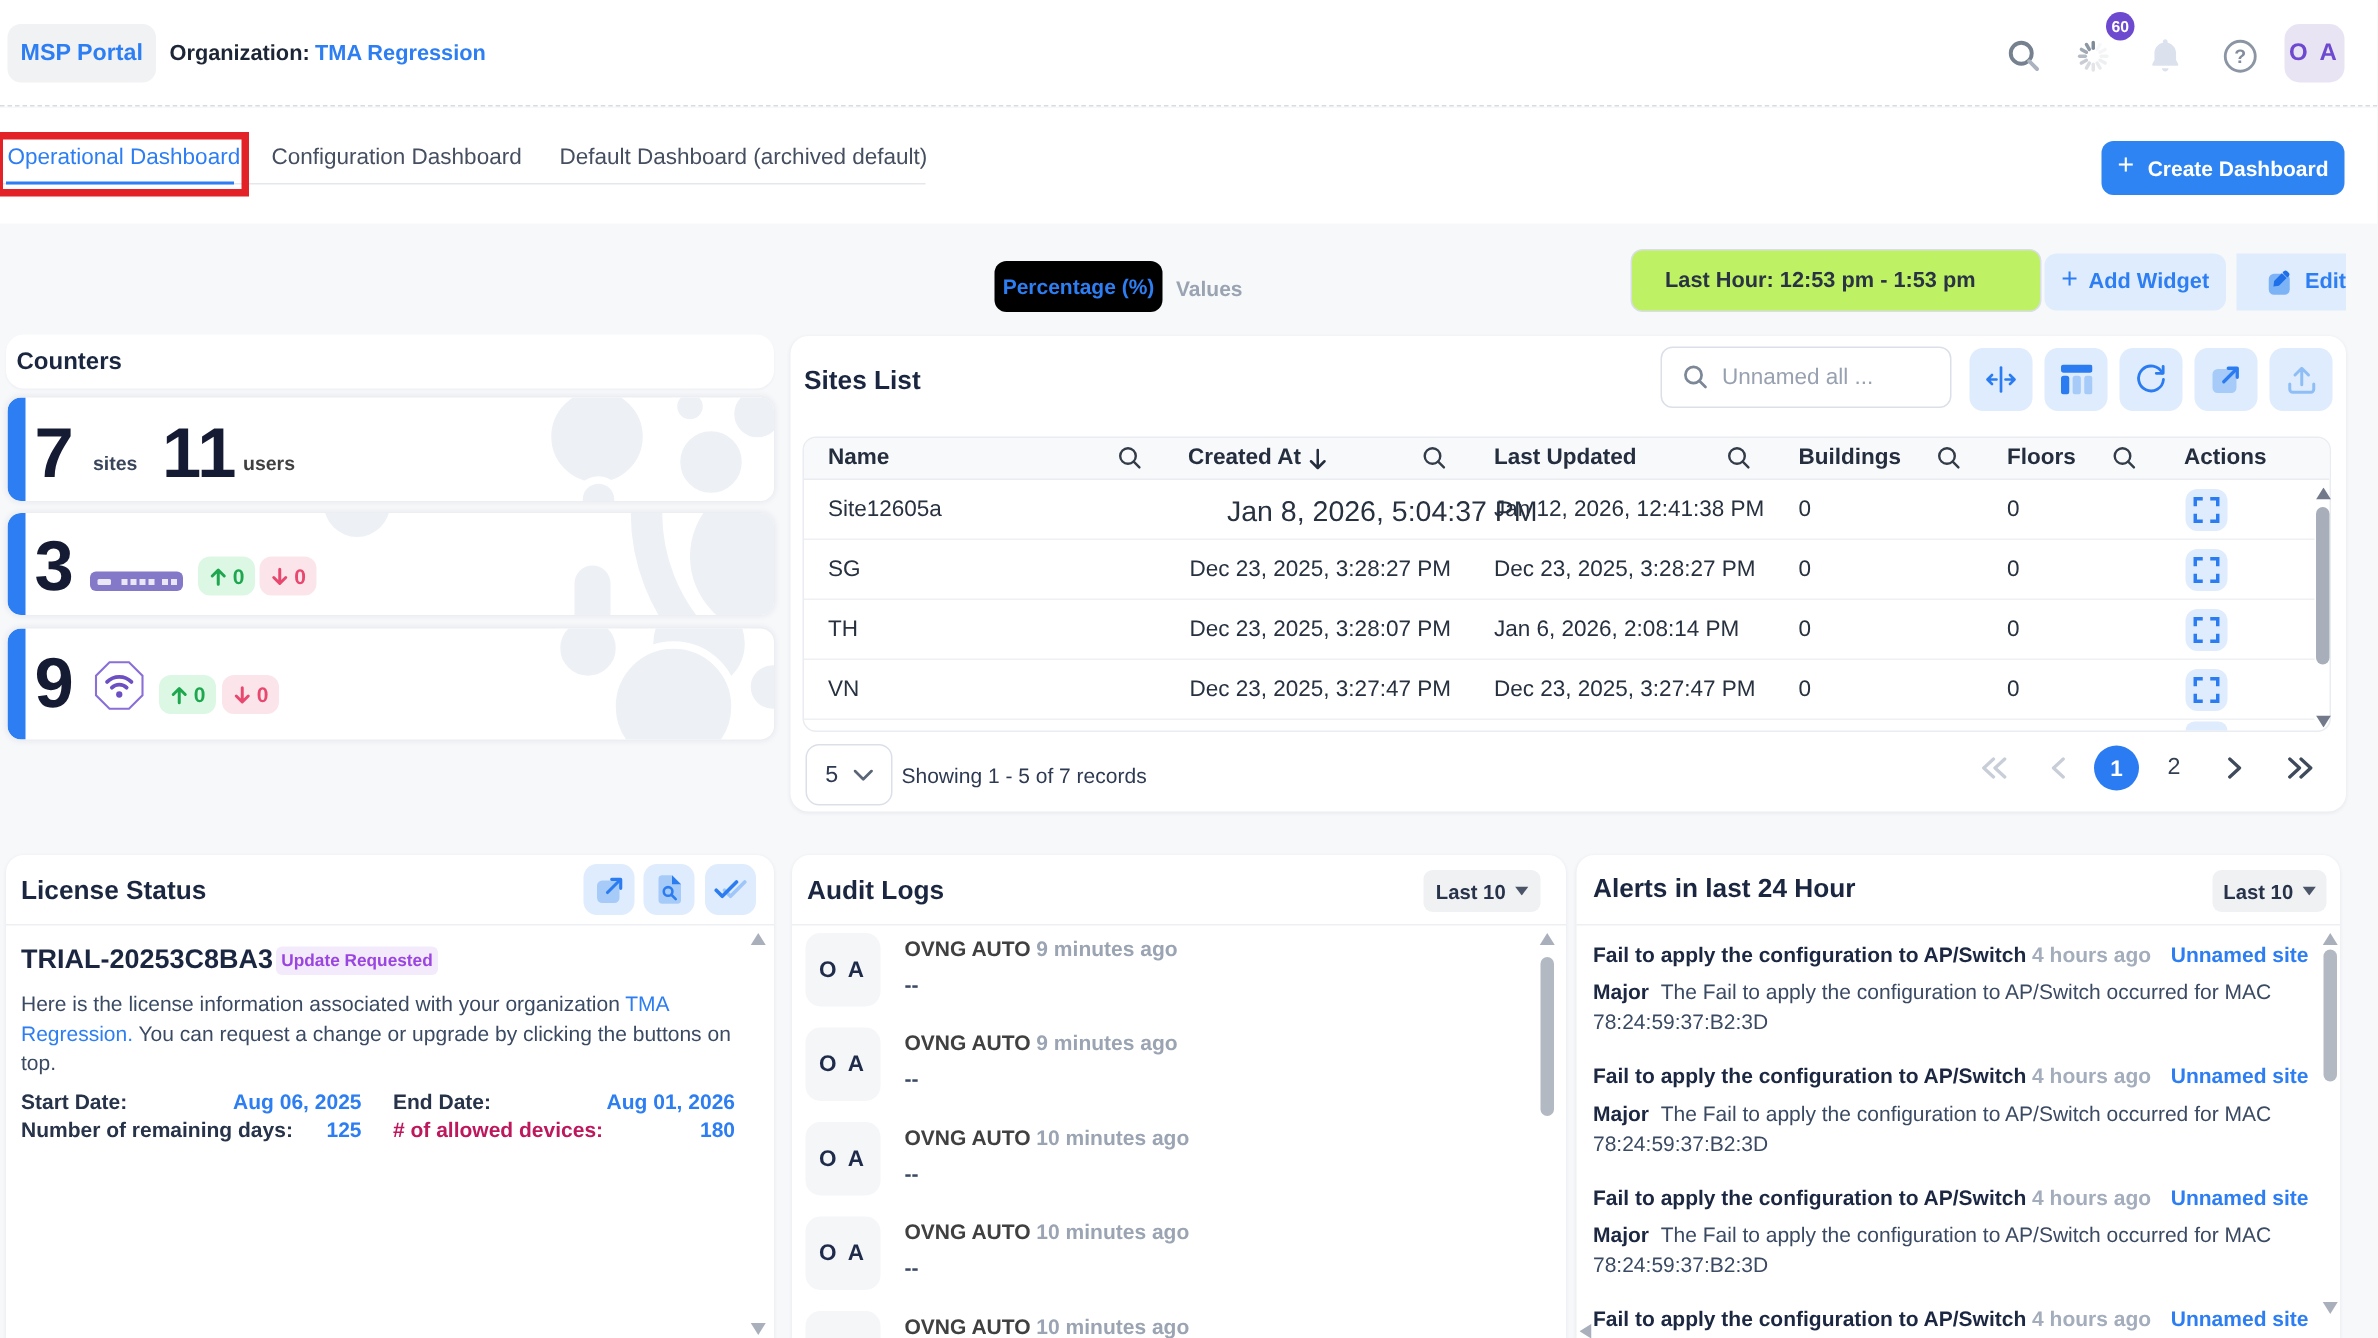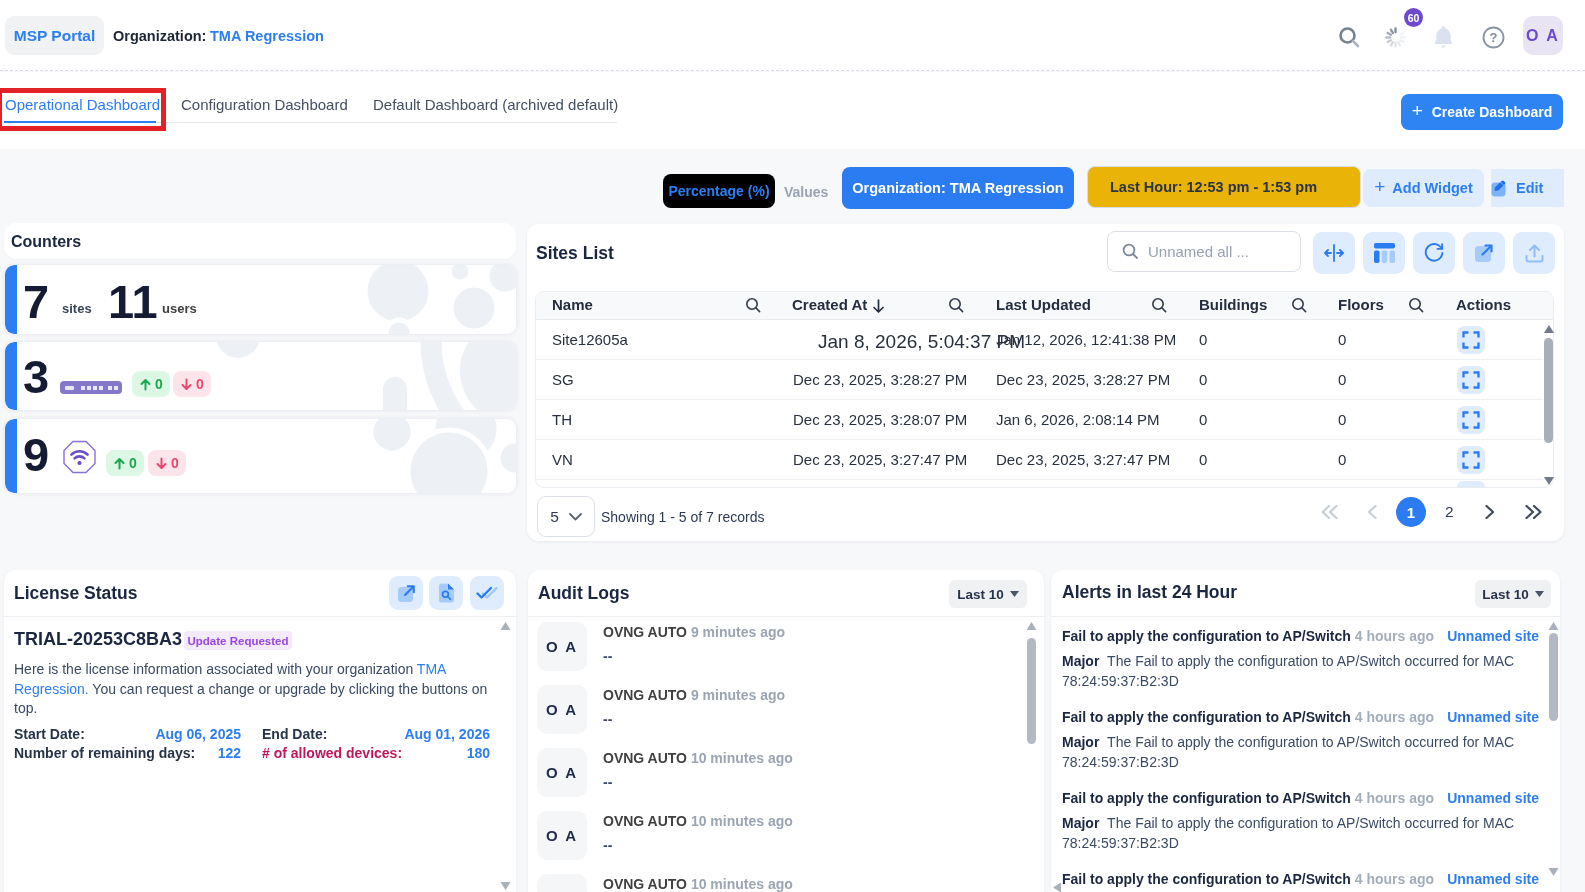--- a/index.html
+++ b/index.html
@@ -89,31 +89,28 @@
 <div class="abs" style="left:-3px;top:88px;width:169px;height:43px;border:5px solid #e32228"></div>
 <div class="abs" style="left:1401px;top:94px;width:162px;height:36px;background:#2e84f2;border-radius:8px;display:flex;align-items:center;justify-content:center;gap:9px">
       <span style="color:#fff;font-size:19px;font-weight:normal;margin-top:-2px">+</span>
       <span style="color:#fff;font-size:14px;font-weight:bold">Create Dashboard</span>
     </div>
 
 <div class="abs" style="left:663px;top:174px;width:112px;height:34px;background:#000000;border-radius:8px;display:flex;align-items:center;justify-content:center">
       <span class="b blue" style="font-size:14px">Percentage (%)</span>
     </div>
 <div class="abs b" style="left:784px;top:184px;font-size:14px;color:#99a3b2">Values</div>
-<div class="abs" style="left:842px;top:167px;width:232px;height:42px;background:#2b7cf2;border-radius:8px;display:flex;align-items:center;justify-content:center">
-      <span class="b" style="color:#fff;font-size:14.5px">Organization: TMA Regression</span>
-    </div>
-<div class="abs" style="left:1087px;top:166px;width:274px;height:42px;background:#eab308;border:1px solid #d8dde6;border-radius:8px;display:flex;align-items:center">
+<div class="abs" style="left:1087px;top:166px;width:274px;height:42px;background:#bef264;border:1px solid #d8dde6;border-radius:8px;display:flex;align-items:center">
       <span class="b" style="font-size:14.5px;color:#2a3344;margin-left:22px">Last Hour: 12:53 pm - 1:53 pm</span>
     </div>
 <div class="abs" style="left:1363px;top:169px;width:121px;height:38px;background:#dfecfd;border-radius:8px;display:flex;align-items:center;justify-content:center;gap:7px">
       <span style="color:#2d7ef2;font-size:19px;margin-top:-2px">+</span>
       <span class="b blue" style="font-size:14.5px">Add Widget</span>
     </div>
-<div class="abs" style="left:1491px;top:169px;width:73px;height:38px;background:#dfecfd;border-radius:0;display:flex;align-items:center;justify-content:flex-start;gap:8px">
+<div class="abs" style="left:1491px;top:169px;width:73px;height:38px;background:#dfecfd;border-radius:0;display:flex;align-items:center;justify-content:flex-end;gap:8px">
       <svg width="17" height="17" viewBox="0 0 17 17">
         <rect x="0.5" y="2.5" width="14" height="14" rx="3.5" fill="#7cb3f7"></rect>
         <path d="M9.2 2.2 l3.2 3.2 -5.1 5.1 -3.7 .5 .5 -3.7z" fill="#1e6fe8"></path>
         <path d="M10.6 .9 a1.6 1.6 0 0 1 2.2 0 l1.0 1.0 a1.6 1.6 0 0 1 0 2.2 l-.9 .9 -3.2 -3.2z" fill="#1e6fe8"></path>
       </svg>
       <span class="b blue" style="font-size:14.5px">Edit</span>
     </div>
 
 <div class="abs" style="left:4px;top:223px;width:512px;height:36px;background:#fff;border-radius:12px;box-shadow:0 1px 2px rgba(20,35,70,.04)"></div>
 <div class="abs b" style="left:11px;top:233px;font-size:16px;color:#1b2740">Counters</div>
@@ -438,21 +435,21 @@
 <div class="abs b" style="left:14px;top:629px;font-size:18px;color:#1b2740">TRIAL-20253C8BA3</div>
 <div class="abs" style="left:184px;top:631px;width:108px;height:19px;background:#f3ebfc;border-radius:4px;display:flex;align-items:center;justify-content:center">
       <span class="b" style="font-size:11.5px;color:#9b45e0">Update Requested</span>
     </div>
 <div class="abs" style="left:14px;top:660px;width:490px;font-size:14px;line-height:19.5px;color:#3b4a63;white-space:nowrap">Here is the license information associated with your organization <span class="blue">TMA</span><br><span class="blue">Regression.</span> You can request a change or upgrade by clicking the buttons on<br>top.</div>
 <div class="abs b" style="left:14px;top:726px;font-size:14px;color:#273349">Start Date:</div>
 <div class="abs b blue" style="left:141px;top:726px;width:100px;font-size:14px;text-align:right">Aug 06, 2025</div>
 <div class="abs b" style="left:262px;top:726px;font-size:14px;color:#273349">End Date:</div>
 <div class="abs b blue" style="left:390px;top:726px;width:100px;font-size:14px;text-align:right">Aug 01, 2026</div>
 <div class="abs b" style="left:14px;top:745px;font-size:14px;color:#273349">Number of remaining days:</div>
-<div class="abs b blue" style="left:191px;top:745px;width:50px;font-size:14px;text-align:right">122</div>
+<div class="abs b blue" style="left:191px;top:745px;width:50px;font-size:14px;text-align:right">125</div>
 <div class="abs b" style="left:262px;top:745px;font-size:14px;color:#be185d"># of allowed devices:</div>
 <div class="abs b blue" style="left:440px;top:745px;width:50px;font-size:14px;text-align:right">180</div>
 <div class="abs" style="left:500px;top:622px">
       <svg width="11" height="8" viewBox="0 0 10 8">
         <path d="M5 0 L10 8 H0z" fill="#aab0bb"></path>
       </svg>
     </div>
 <div class="abs" style="left:500px;top:882px">
       <svg width="11" height="8" viewBox="0 0 10 8">
         <path d="M5 8 L10 0 H0z" fill="#aab0bb"></path>

